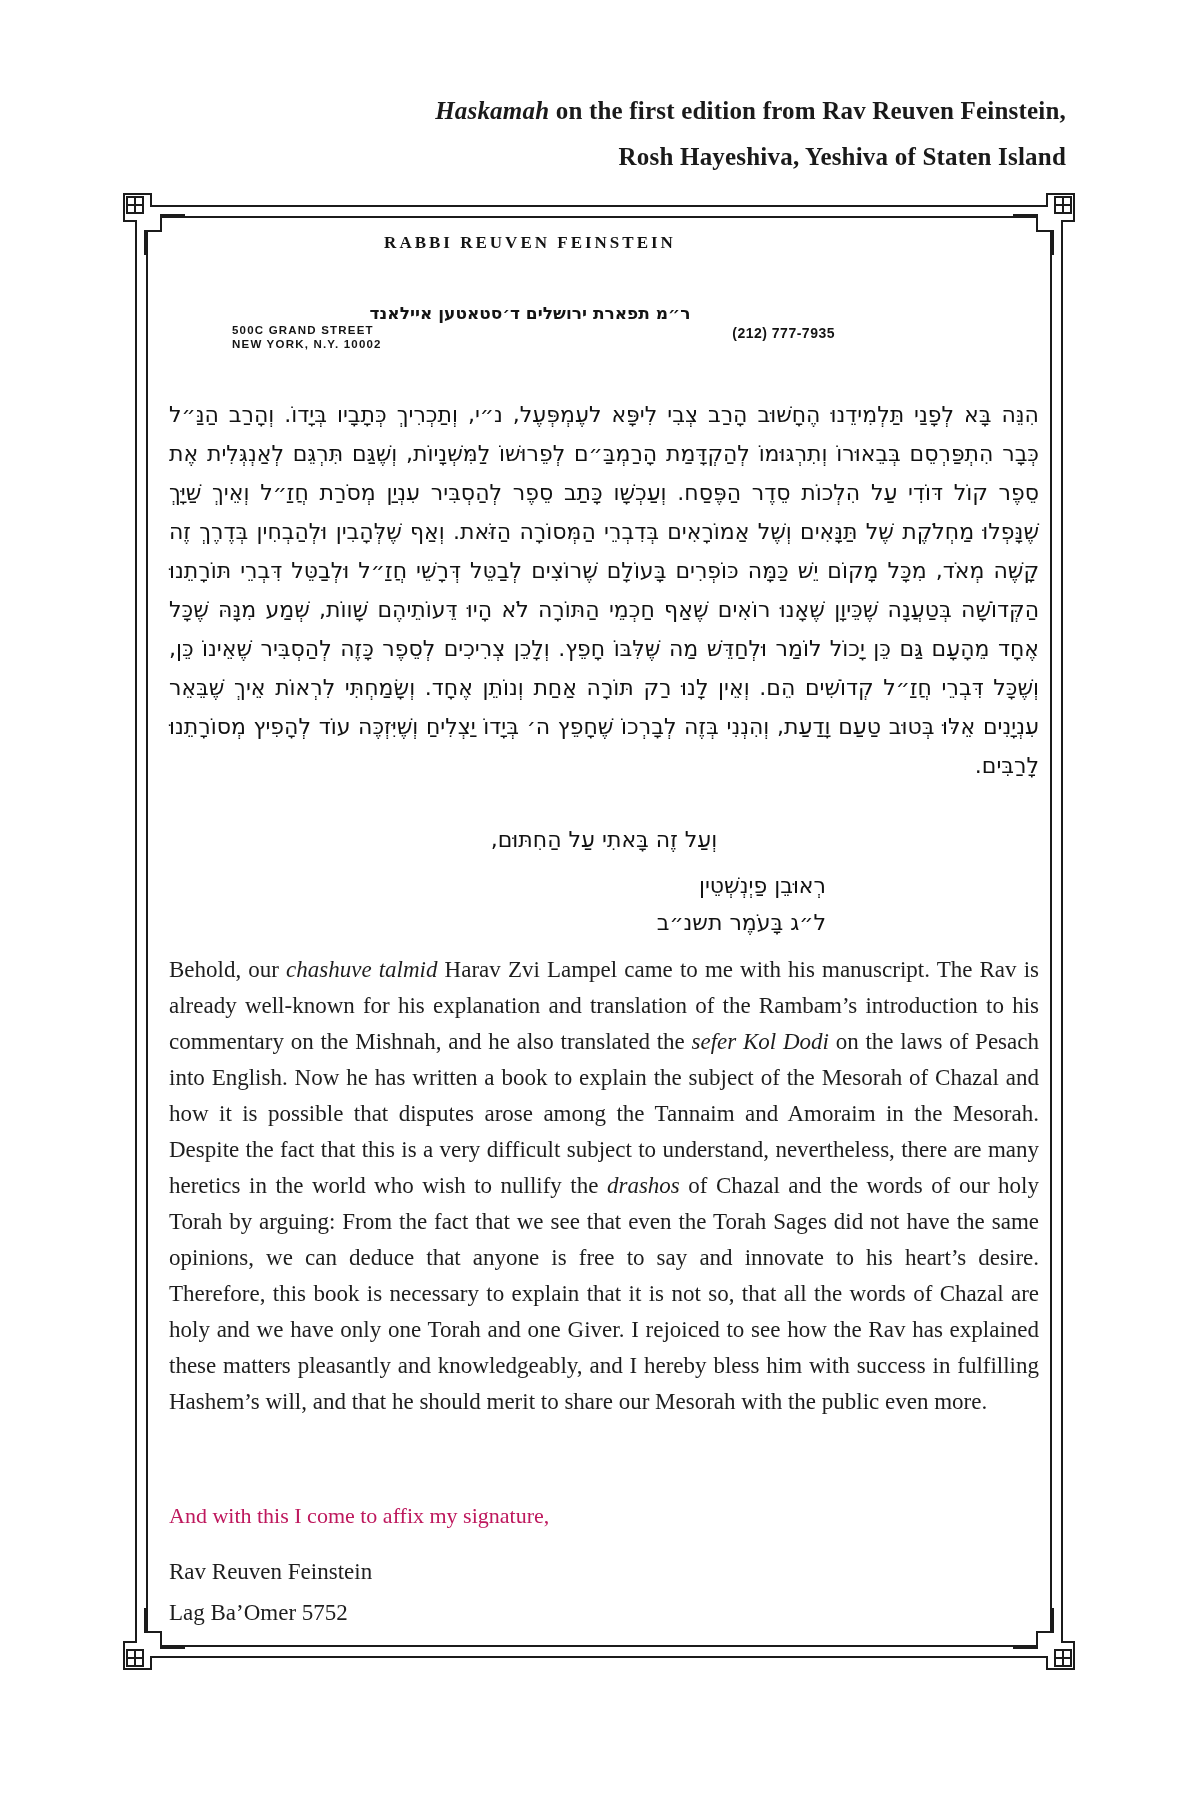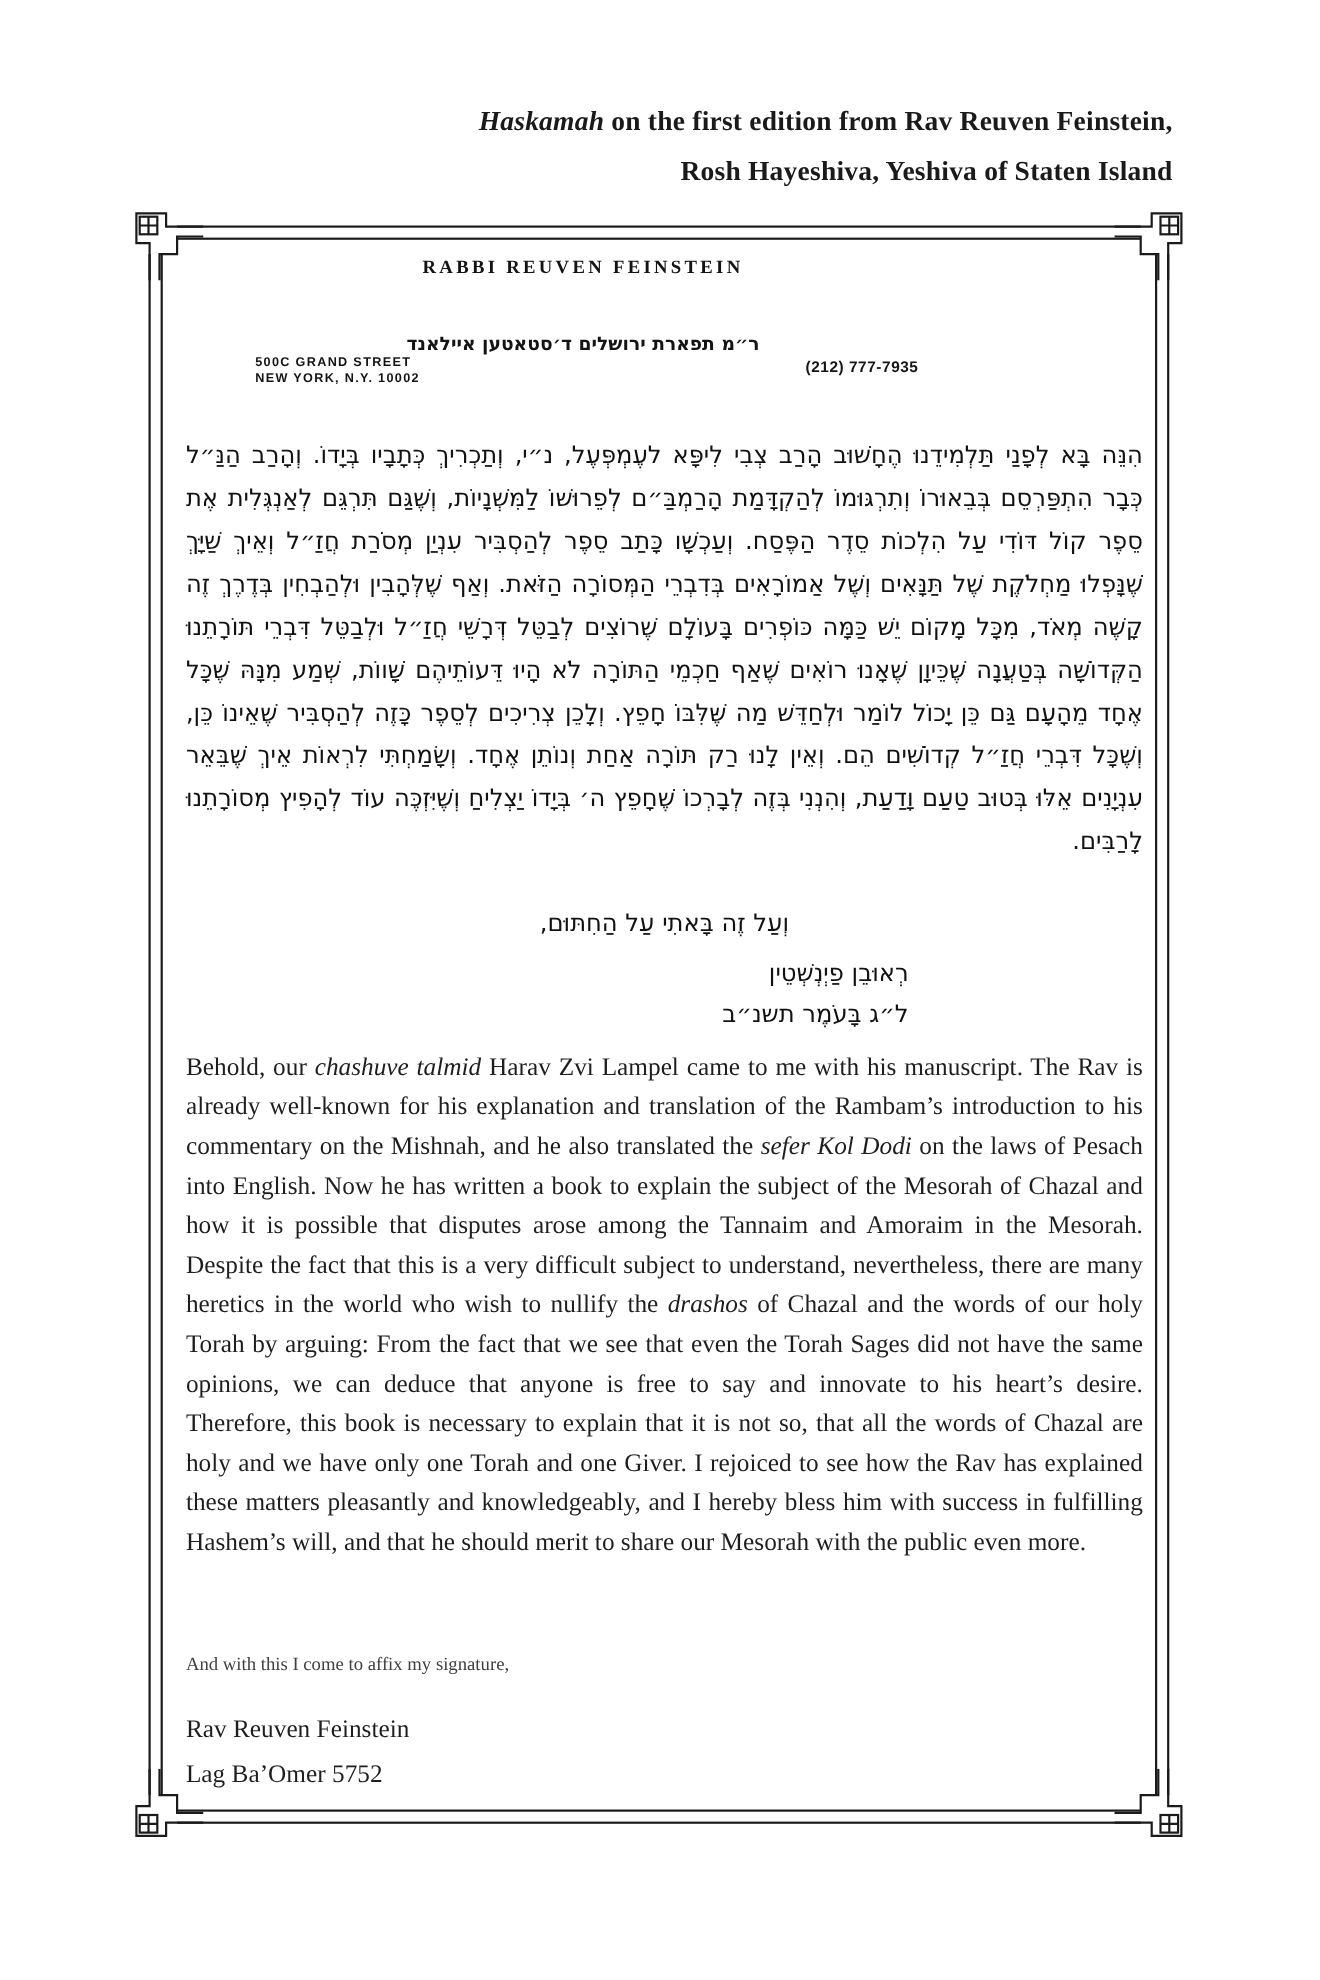--- a/index.html
+++ b/index.html
@@ -65,21 +65,21 @@
     position:absolute;top:660px;left:32px;right:235px;
     font-size:22px;line-height:37px;text-align:right;
   }
   
   .eng-body{
     position:absolute;top:745px;left:32px;right:22px;
     font-size:23px;line-height:36px;text-align:justify;color:#1e1e1e;
   }
   .eng-closing{
     position:absolute;top:1296px;left:32px;right:22px;
-    font-size:17px;color:#404040;
+    font-size:22px;color:#be185d;
   }
   .eng-sign{
     position:absolute;top:1344px;left:32px;right:22px;
     font-size:23px;line-height:41px;color:#1e1e1e;
   }
 </style>
 </head>
 <body>
 
 <div class="title-block">

